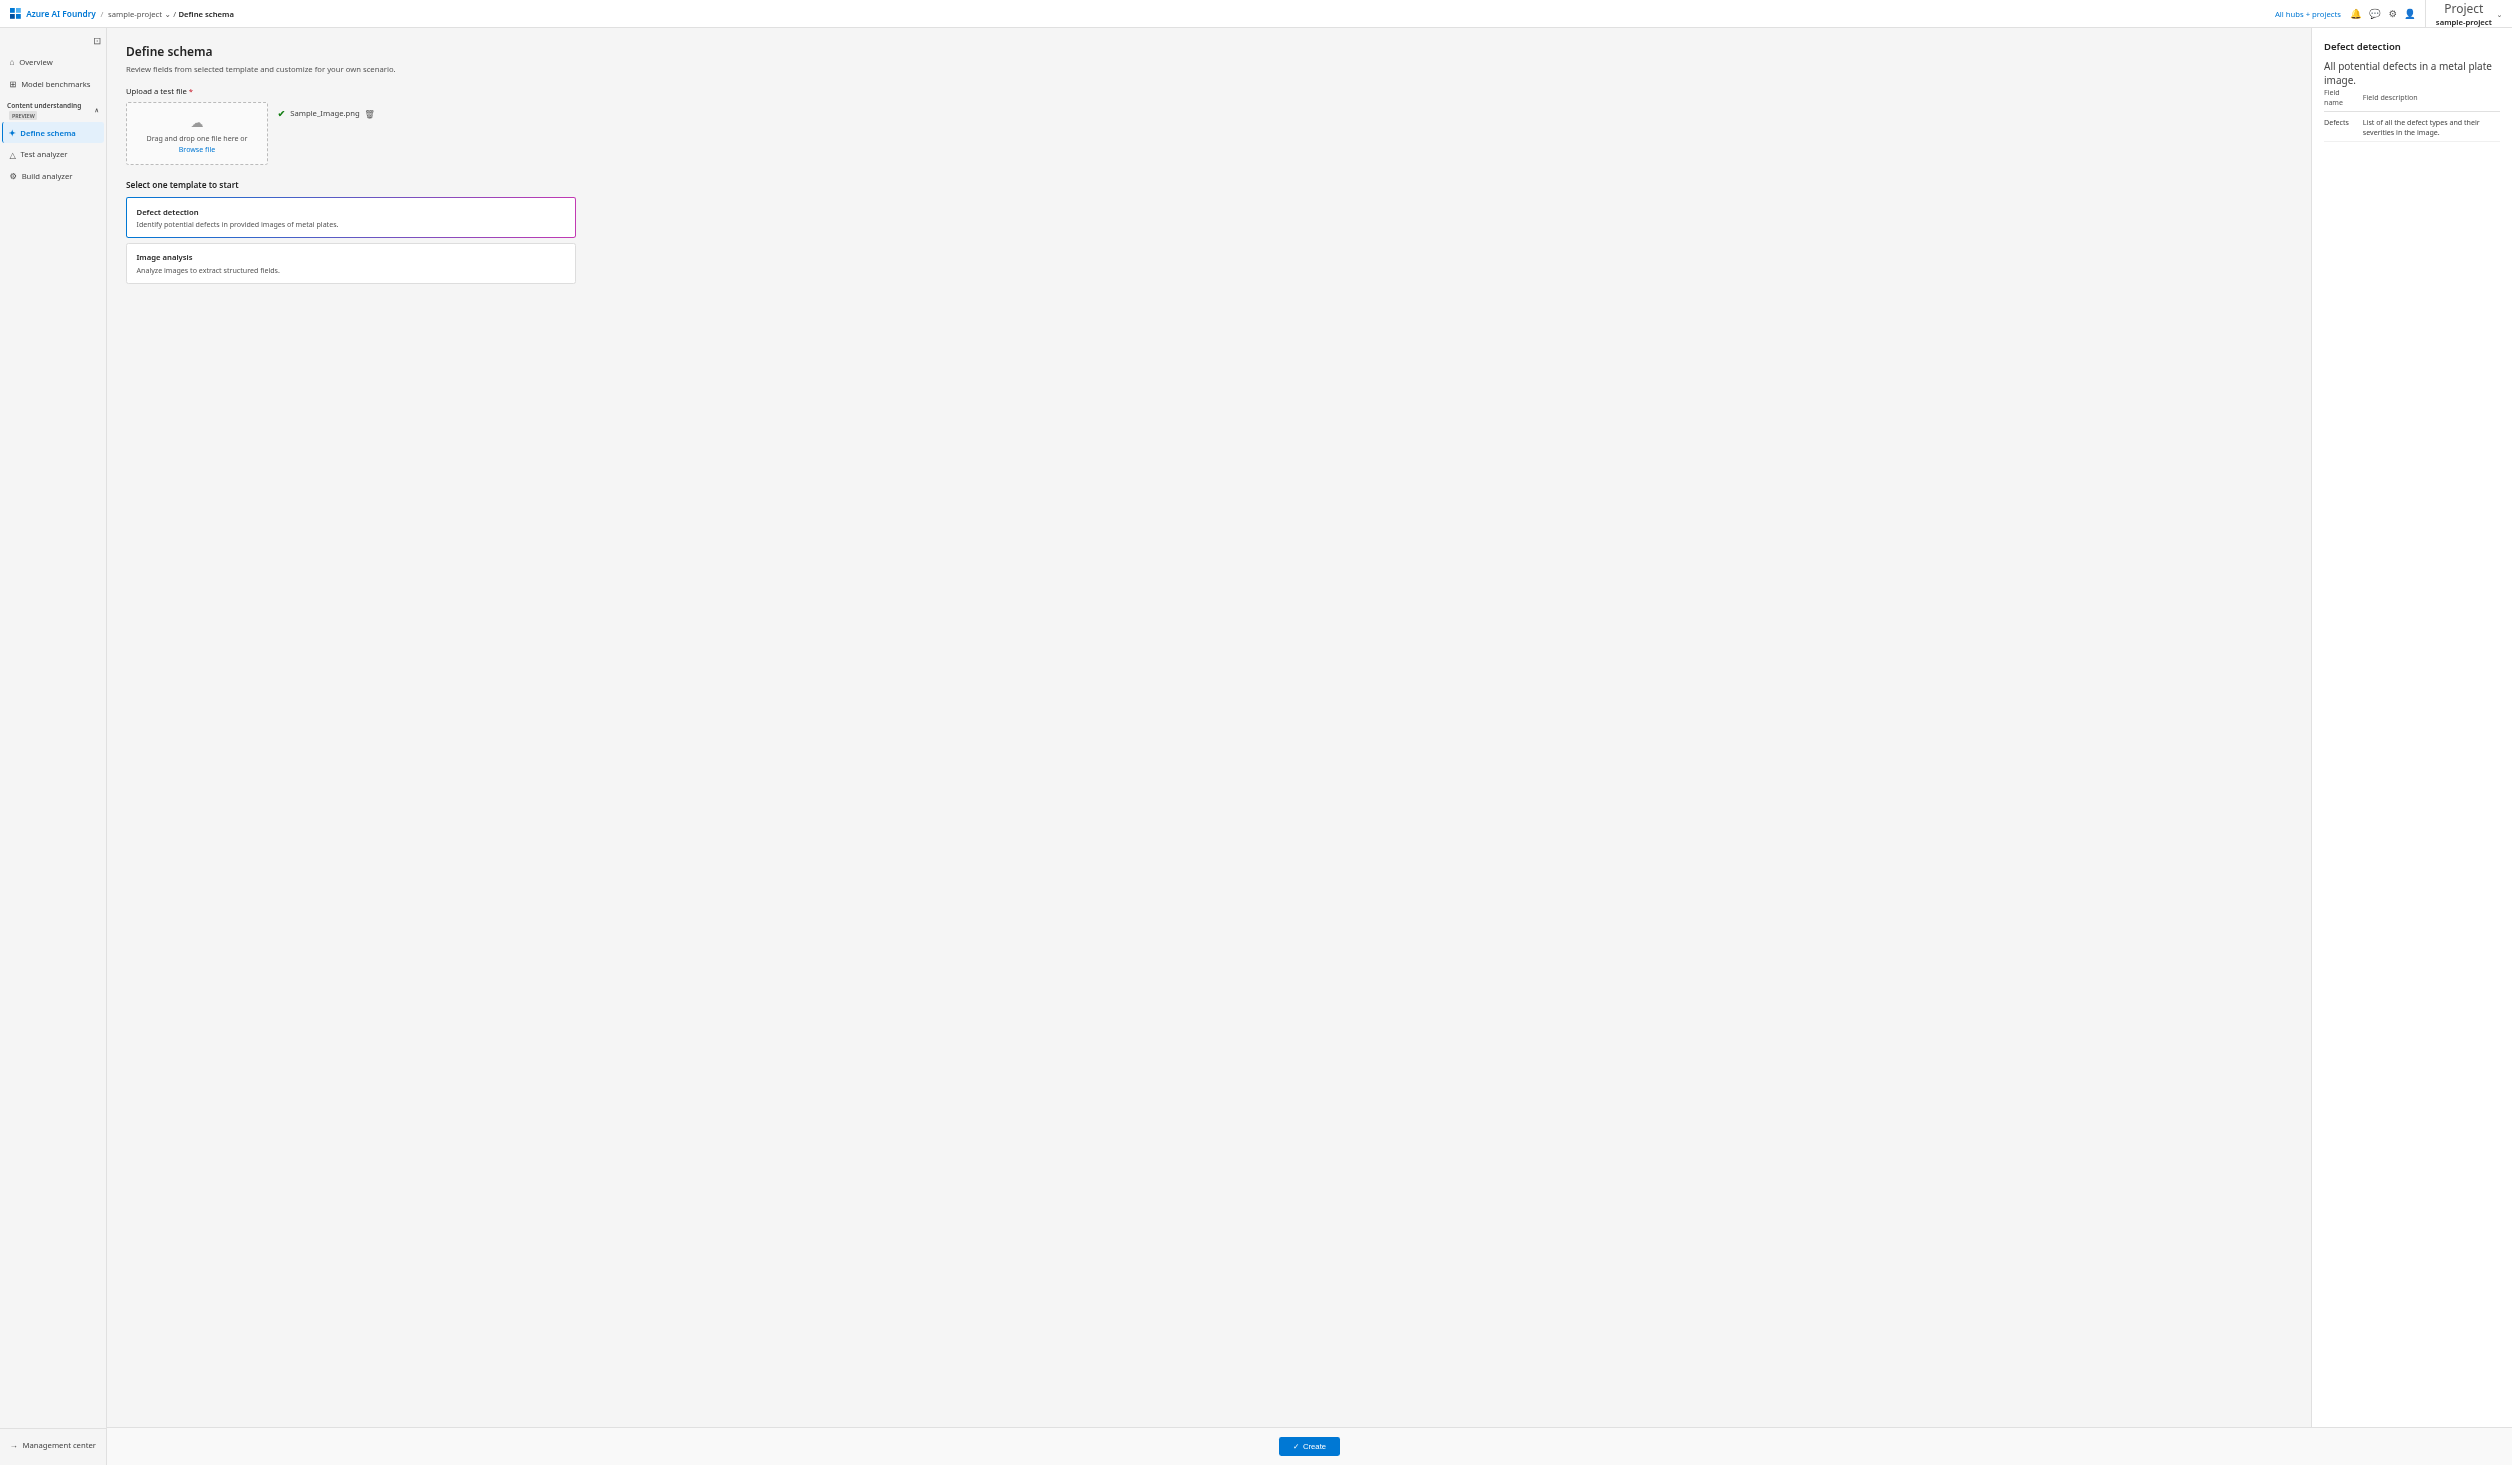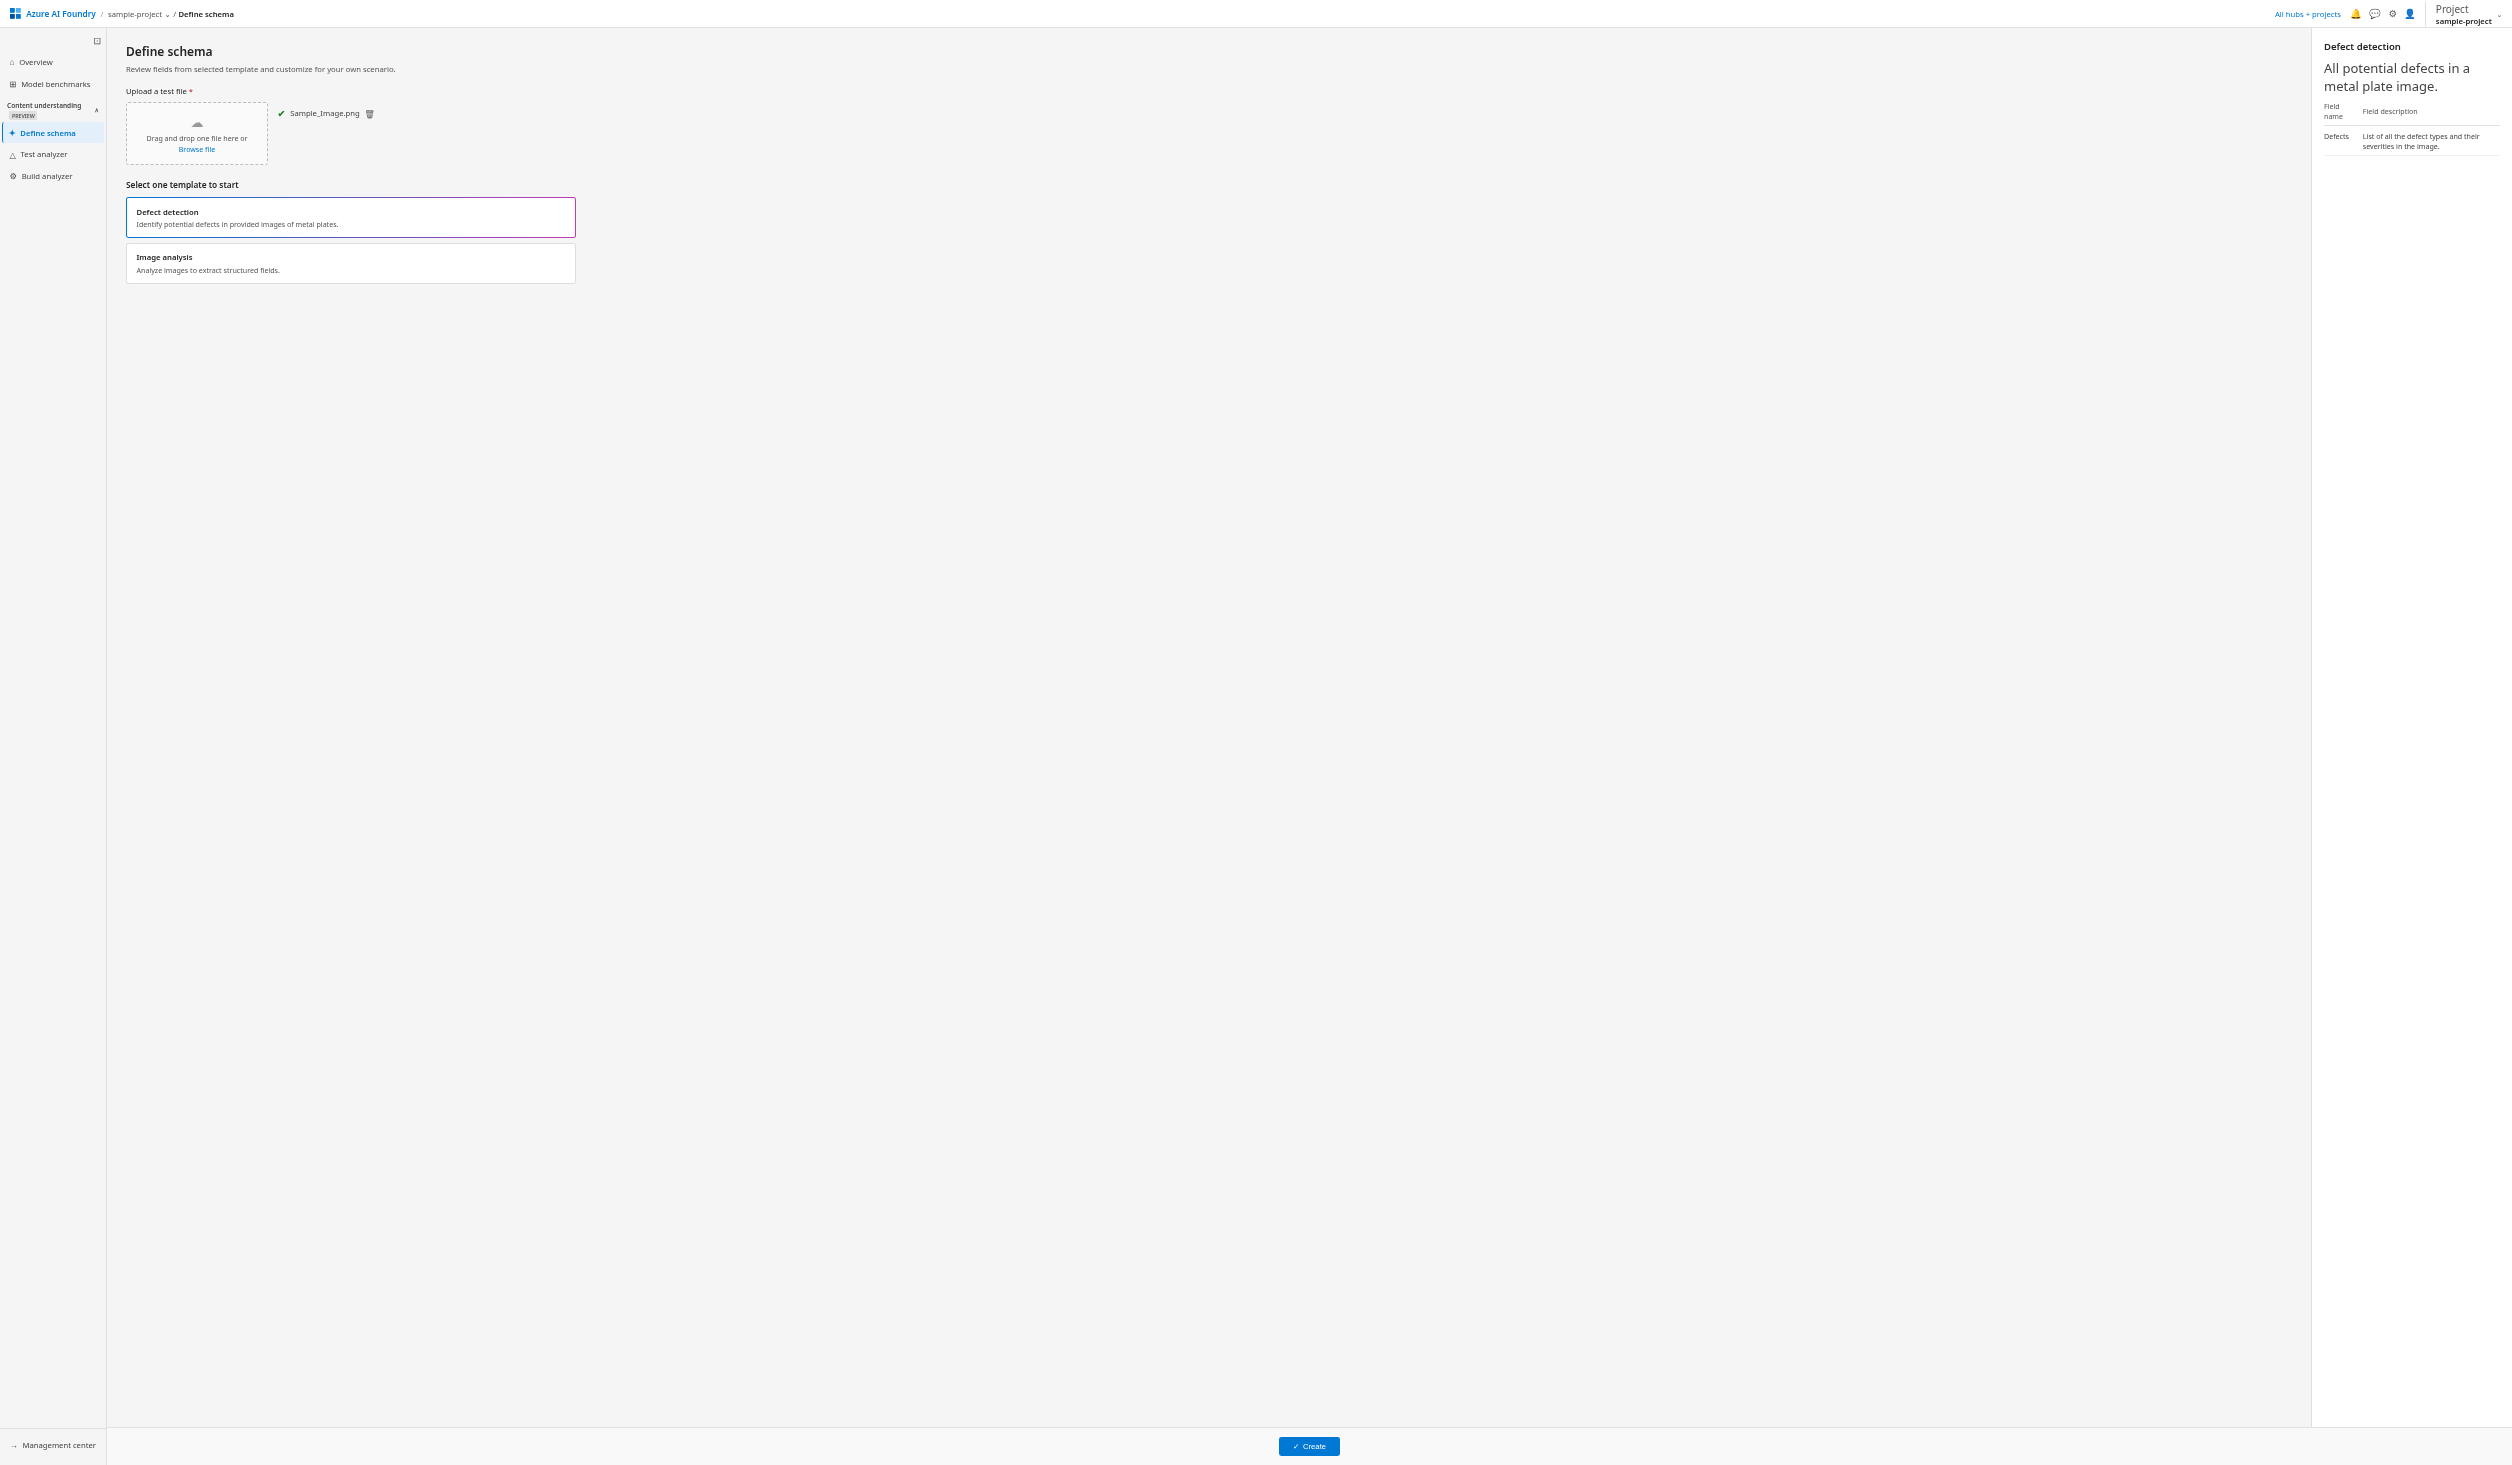--- a/index.html
+++ b/index.html
@@ -14,21 +14,21 @@
     .topnav-brand svg { width: 12px; height: 12px; }
     .topnav-sep { color: #999; margin: 0 4.7px; }
     .topnav-breadcrumb { display: flex; align-items: center; gap: 2.4px; color: #555; font-size: 7.7px; }
     .topnav-breadcrumb .current { font-weight: 600; color: #242424; }
     .topnav-breadcrumb .project-name { display: flex; align-items: center; gap: 2.4px; }
     .topnav-right { margin-left: auto; display: flex; align-items: center; gap: 9.5px; }
     .topnav-link { color: #0078d4; font-size: 7.7px; text-decoration: none; }
     .topnav-icons { display: flex; align-items: center; gap: 7.1px; color: #555; }
     .topnav-icons span { cursor: pointer; font-size: 9.5px; }
     .topnav-project { display: flex; align-items: center; gap: 4.7px; border-left: 0.6px solid #e0e0e0; padding-left: 9.5px; }
-    .topnav-project .label { font-size: 10px; color: #555; }
+    .topnav-project .label { font-size: 12px; color: #555; text-align: center; }
     .topnav-project .name { font-size: 7.7px; font-weight: 600; }
     .topnav-project .chevron { color: #555; font-size: 7.1px; }
 
     
     .layout { display: flex; flex: 1; overflow: hidden; }
 
     
     .sidebar {
       width: 107px; background: #f5f5f5; border-right: 0.6px solid #e0e0e0;
       display: flex; flex-direction: column; padding: 4.7px 0; flex-shrink: 0;
@@ -92,21 +92,21 @@
 
     
     .scroll-indicator { position: absolute; right: -4.7px; top: 50%; transform: translateY(-50%); width: 1.8px; height: 18px; background: #bbb; border-radius: 1.2px; }
 
     
     .right-panel {
       width: 201px; background: #fff; border-left: 0.6px solid #e0e0e0;
       padding: 12px; overflow-y: auto; flex-shrink: 0;
     }
     .panel-title { font-size: 9.5px; font-weight: 600; margin-bottom: 6px; }
-    .panel-desc { font-size: 13px; color: #444; margin-bottom: 6px; }
+    .panel-desc { font-size: 10px; color: #444; margin-bottom: 0; }
     .panel-table { width: 100%; border-collapse: collapse; }
     .panel-table th { text-align: left; font-size: 7.1px; font-weight: 400; color: #555; border-bottom: 0.6px solid #e0e0e0; padding-bottom: 3.6px; padding-right: 7.1px; }
     .panel-table td { font-size: 7.1px; color: #444; padding: 4.7px 0; vertical-align: top; border-bottom: 0.6px solid #f0f0f0; padding-right: 7.1px; }
 
     
     .main-footer { padding: 9.5px 19px; display: flex; justify-content: center; border-top: 0.6px solid #e0e0e0; background: #f9f9f9; }
     .create-btn {
       background: #0078d4; color: #fff; border: none; border-radius: 2.4px;
       padding: 4.7px 14.2px; font-size: 7.7px; font-weight: 500; cursor: pointer;
       display: flex; align-items: center; gap: 3.6px;

